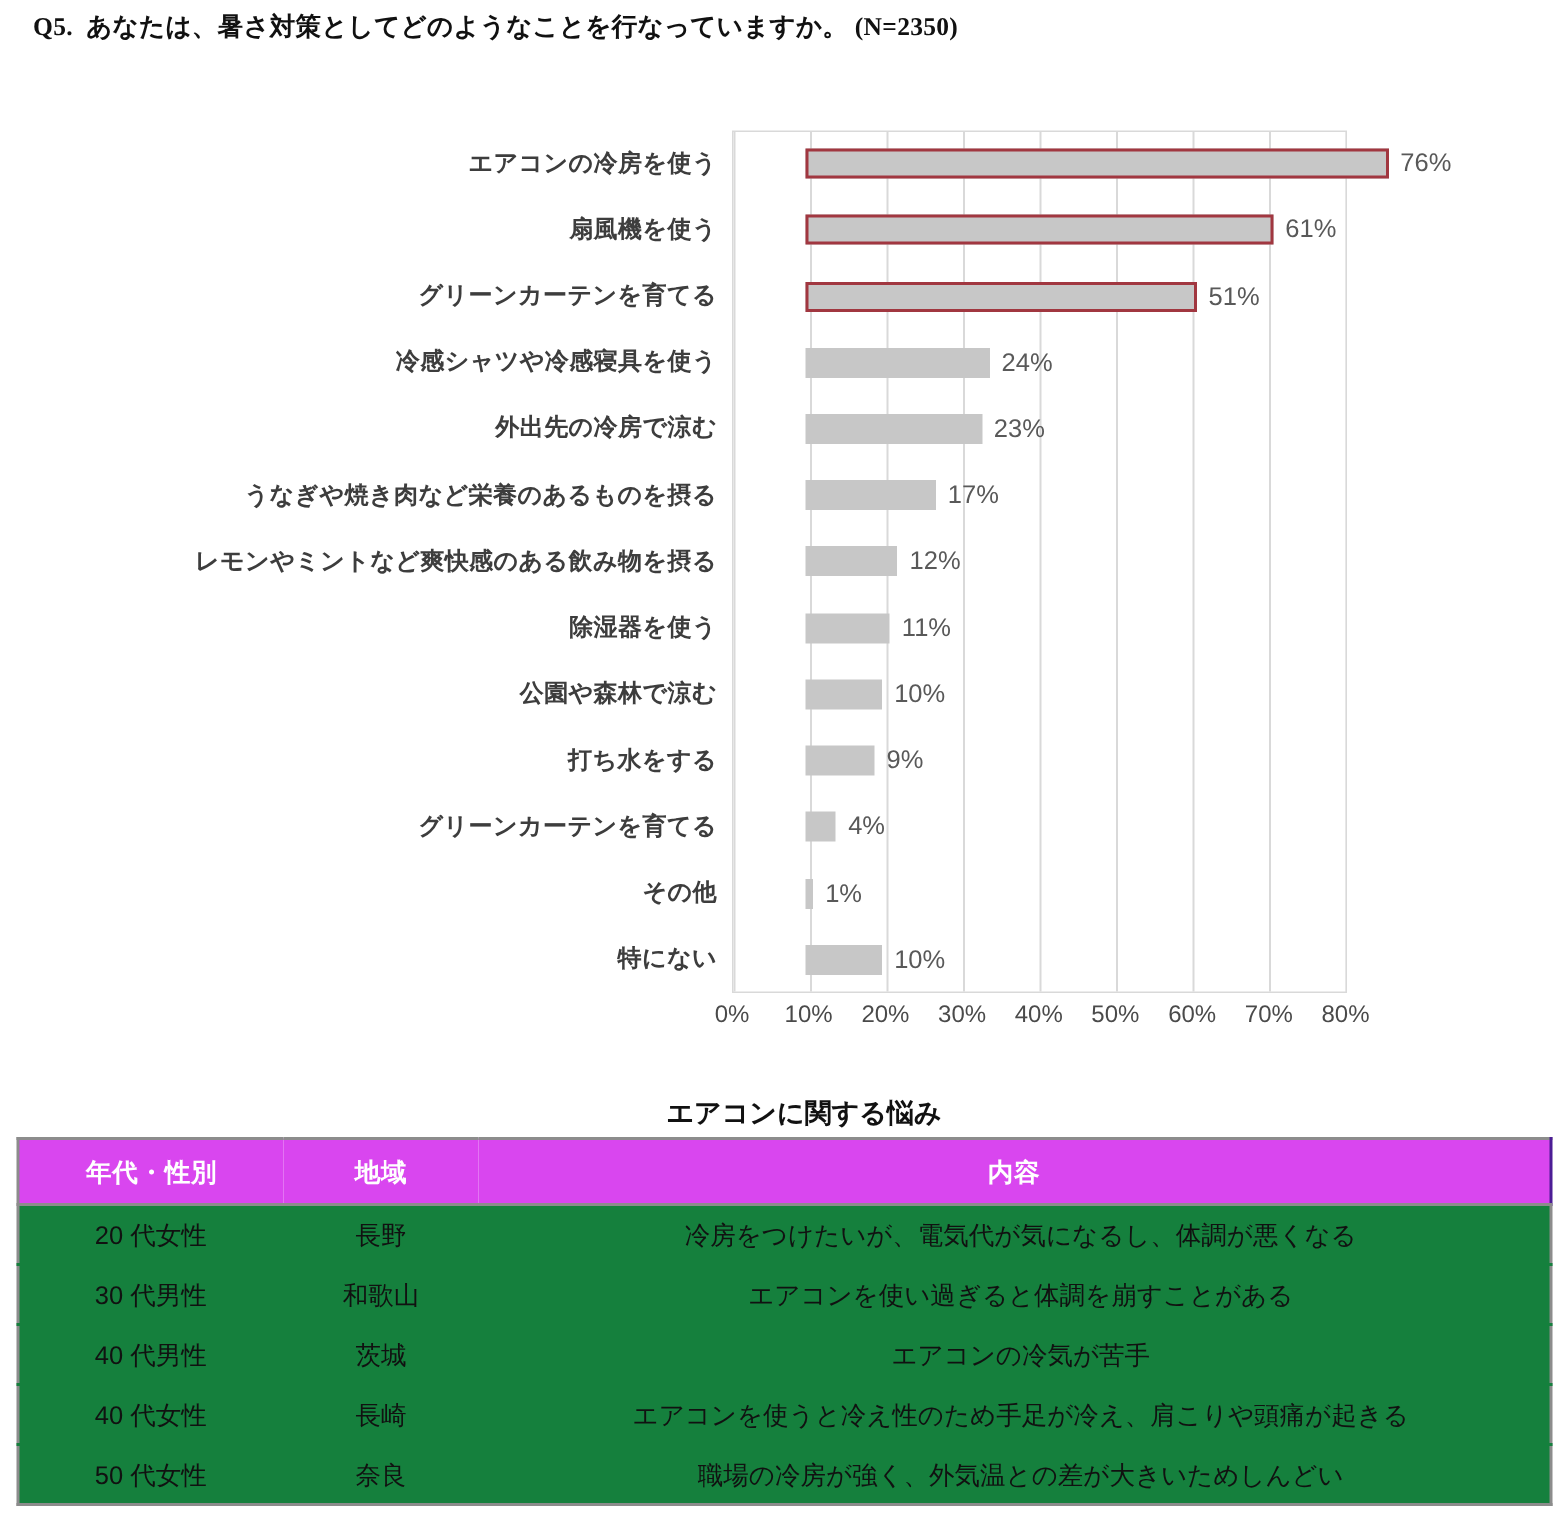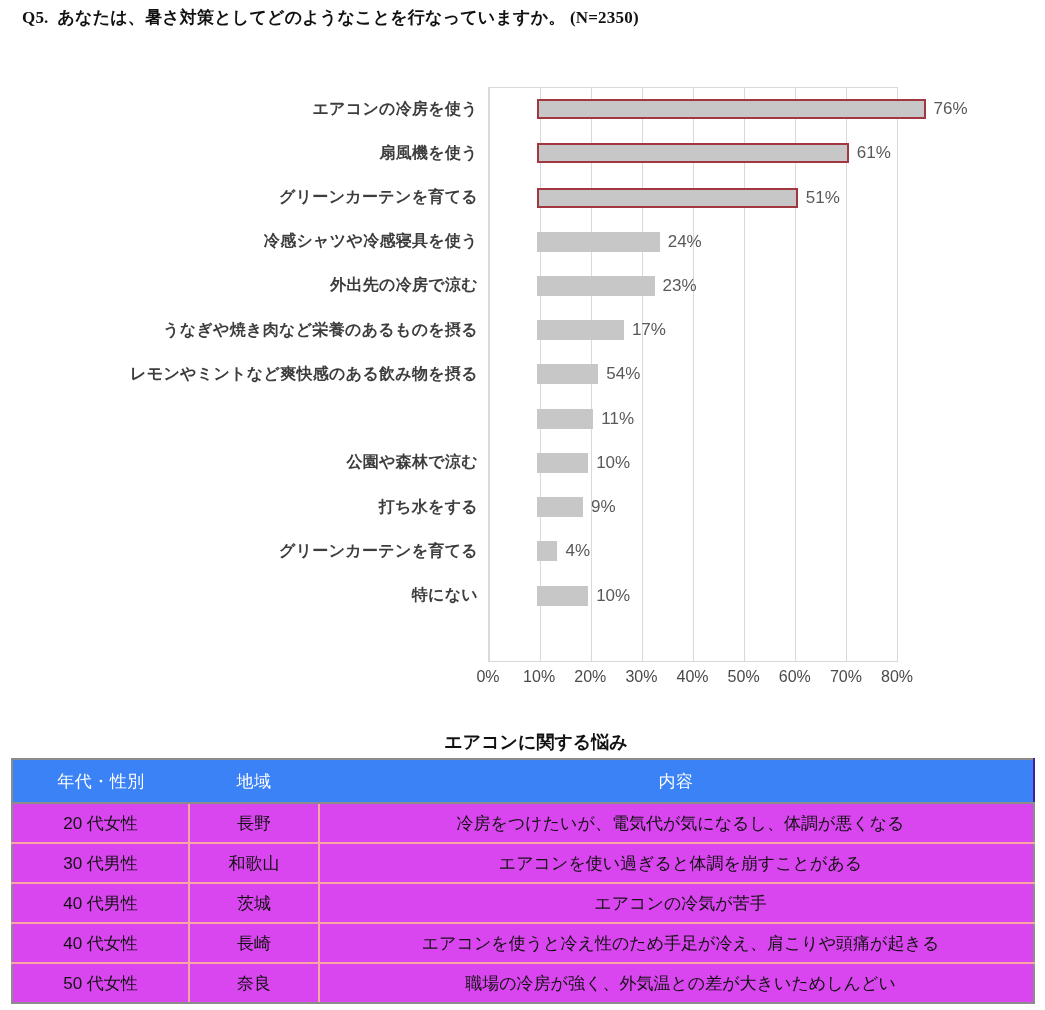--- a/index.html
+++ b/index.html
@@ -44,29 +44,29 @@
   .tbl-title{
     position:absolute;left:25px;top:730px;width:1022px;text-align:center;
     font-size:18px;font-weight:bold;color:#111;
   }
   table.concerns{
     position:absolute;left:11px;top:758px;width:1022px;
     border-collapse:collapse;table-layout:fixed;
     font-size:17px;
   }
   table.concerns th{
-    background:#3b82f6;color:#fff;font-weight:normal;
+    background:#d946ef;color:#fff;font-weight:bold;
     height:42px;padding:0;border:2px solid #8c8c8c;border-left:none;border-right:none;
     text-align:center;font-size:17px;letter-spacing:.5px;
   }
   table.concerns th:first-child{border-left:2px solid #8c8c8c;}
   table.concerns th:last-child{border-right:2px solid #4c1d95;}
   table.concerns td{
-    height:40px;padding:0 6px;border:2px solid #fca5a5;
-    color:#111;background:#d946ef;box-sizing:border-box;
+    height:40px;padding:0 6px;border:2px solid #15803d;
+    color:#111;background:#15803d;box-sizing:border-box;
   }
   table.concerns tr td:first-child{text-align:center;border-left:2px solid #8c8c8c;}
   table.concerns tr td:nth-child(2){text-align:center;}
   table.concerns tr td:last-child{text-align:center;padding-left:14px;border-right:2px solid #8c8c8c;}
   table.concerns tr:last-child td{border-bottom:2px solid #8c8c8c;}
   .col-age{width:177px;} .col-region{width:130px;} .col-content{width:715px;}
 </style>
 </head>
 <body>
 
@@ -114,24 +114,25 @@
     <div class="clabel">うなぎや焼き肉など栄養のあるものを摂る</div>
     <div class="cbararea">
         <div class="cbar" style="width: 21.25%; background: rgb(199, 199, 199);"></div>
         <div class="cval">17%</div>
       </div>
   </div>
   <div class="crow">
     <div class="clabel">レモンやミントなど爽快感のある飲み物を摂る</div>
     <div class="cbararea">
         <div class="cbar" style="width: 15%; background: rgb(199, 199, 199);"></div>
-        <div class="cval">54%</div>
-      </div>
-  </div>
-  <div class="crow">
+        <div class="cval">12%</div>
+      </div>
+  </div>
+  <div class="crow">
+    <div class="clabel">除湿器を使う</div>
     <div class="cbararea">
         <div class="cbar" style="width: 13.75%; background: rgb(199, 199, 199);"></div>
         <div class="cval">11%</div>
       </div>
   </div>
   <div class="crow">
     <div class="clabel">公園や森林で涼む</div>
     <div class="cbararea">
         <div class="cbar" style="width: 12.5%; background: rgb(199, 199, 199);"></div>
         <div class="cval">10%</div>
@@ -142,20 +143,27 @@
     <div class="cbararea">
         <div class="cbar" style="width: 11.25%; background: rgb(199, 199, 199);"></div>
         <div class="cval">9%</div>
       </div>
   </div>
   <div class="crow">
     <div class="clabel">グリーンカーテンを育てる</div>
     <div class="cbararea">
         <div class="cbar" style="width: 5%; background: rgb(199, 199, 199);"></div>
         <div class="cval">4%</div>
+      </div>
+  </div>
+  <div class="crow">
+    <div class="clabel">その他</div>
+    <div class="cbararea">
+        <div class="cbar" style="width: 1.25%; background: rgb(199, 199, 199);"></div>
+        <div class="cval">1%</div>
       </div>
   </div>
   <div class="crow">
     <div class="clabel">特にない</div>
     <div class="cbararea">
         <div class="cbar" style="width: 12.5%; background: rgb(199, 199, 199);"></div>
         <div class="cval">10%</div>
       </div>
   </div>
 </div>

